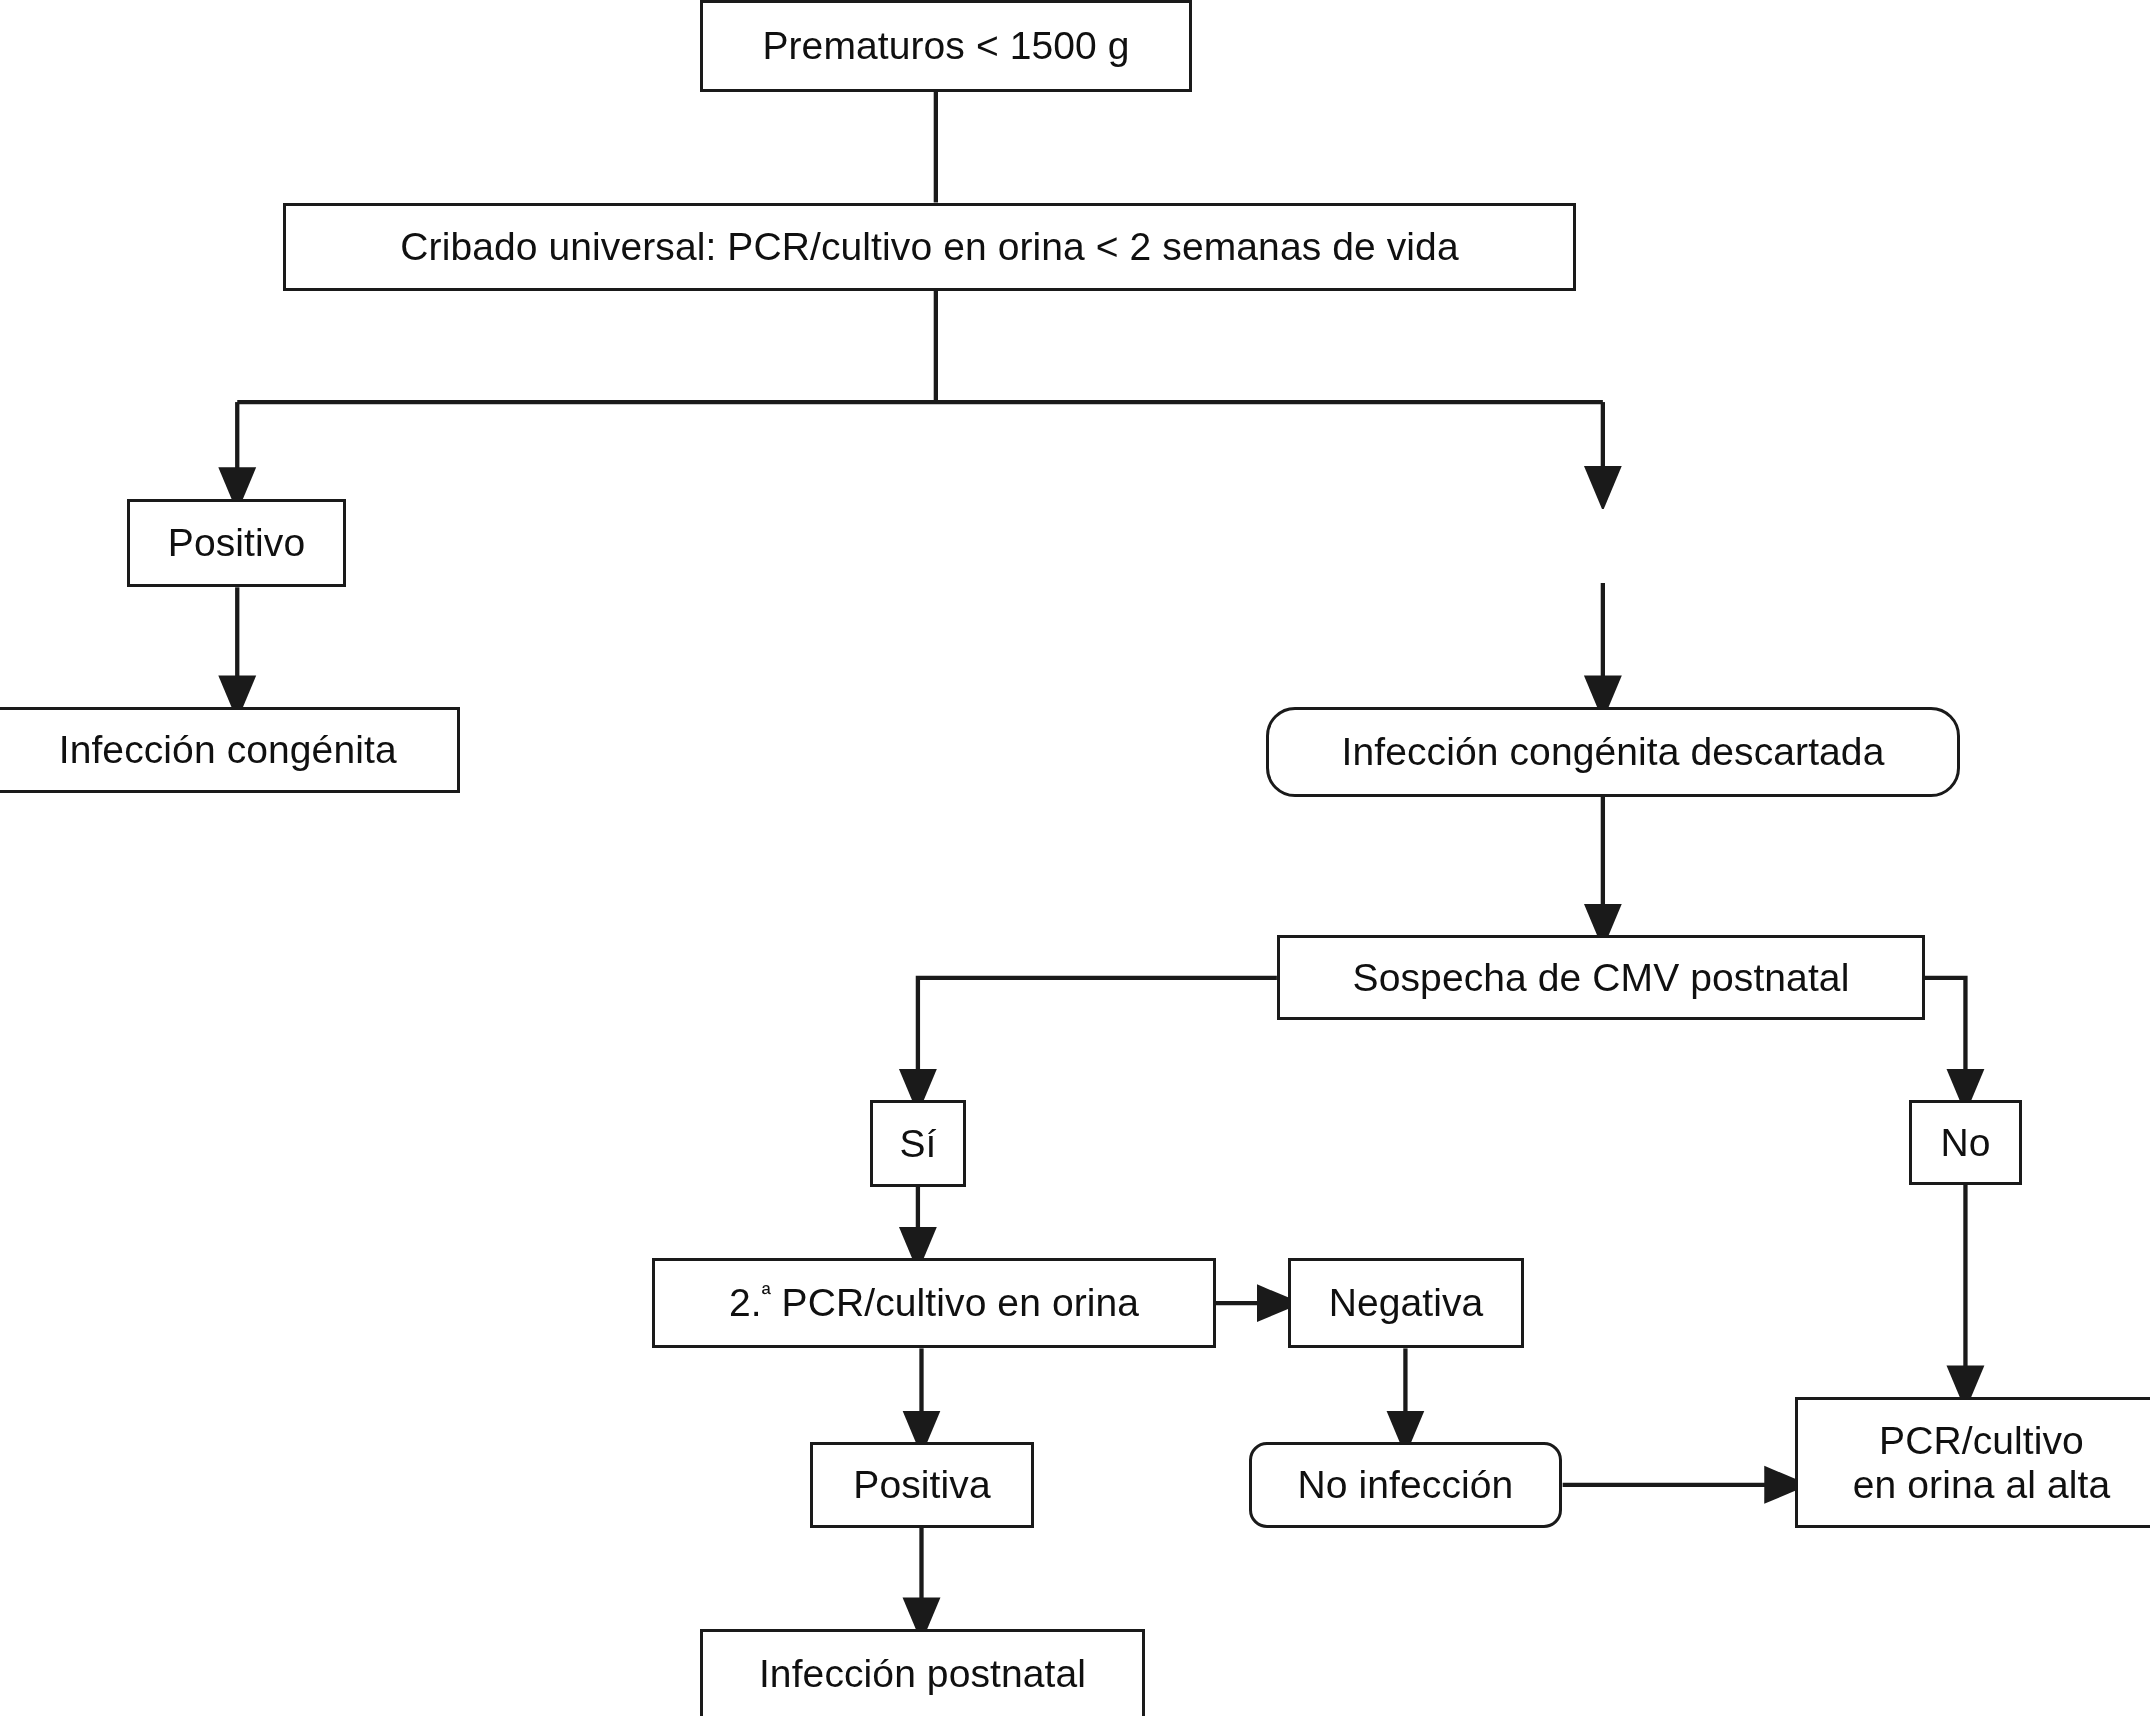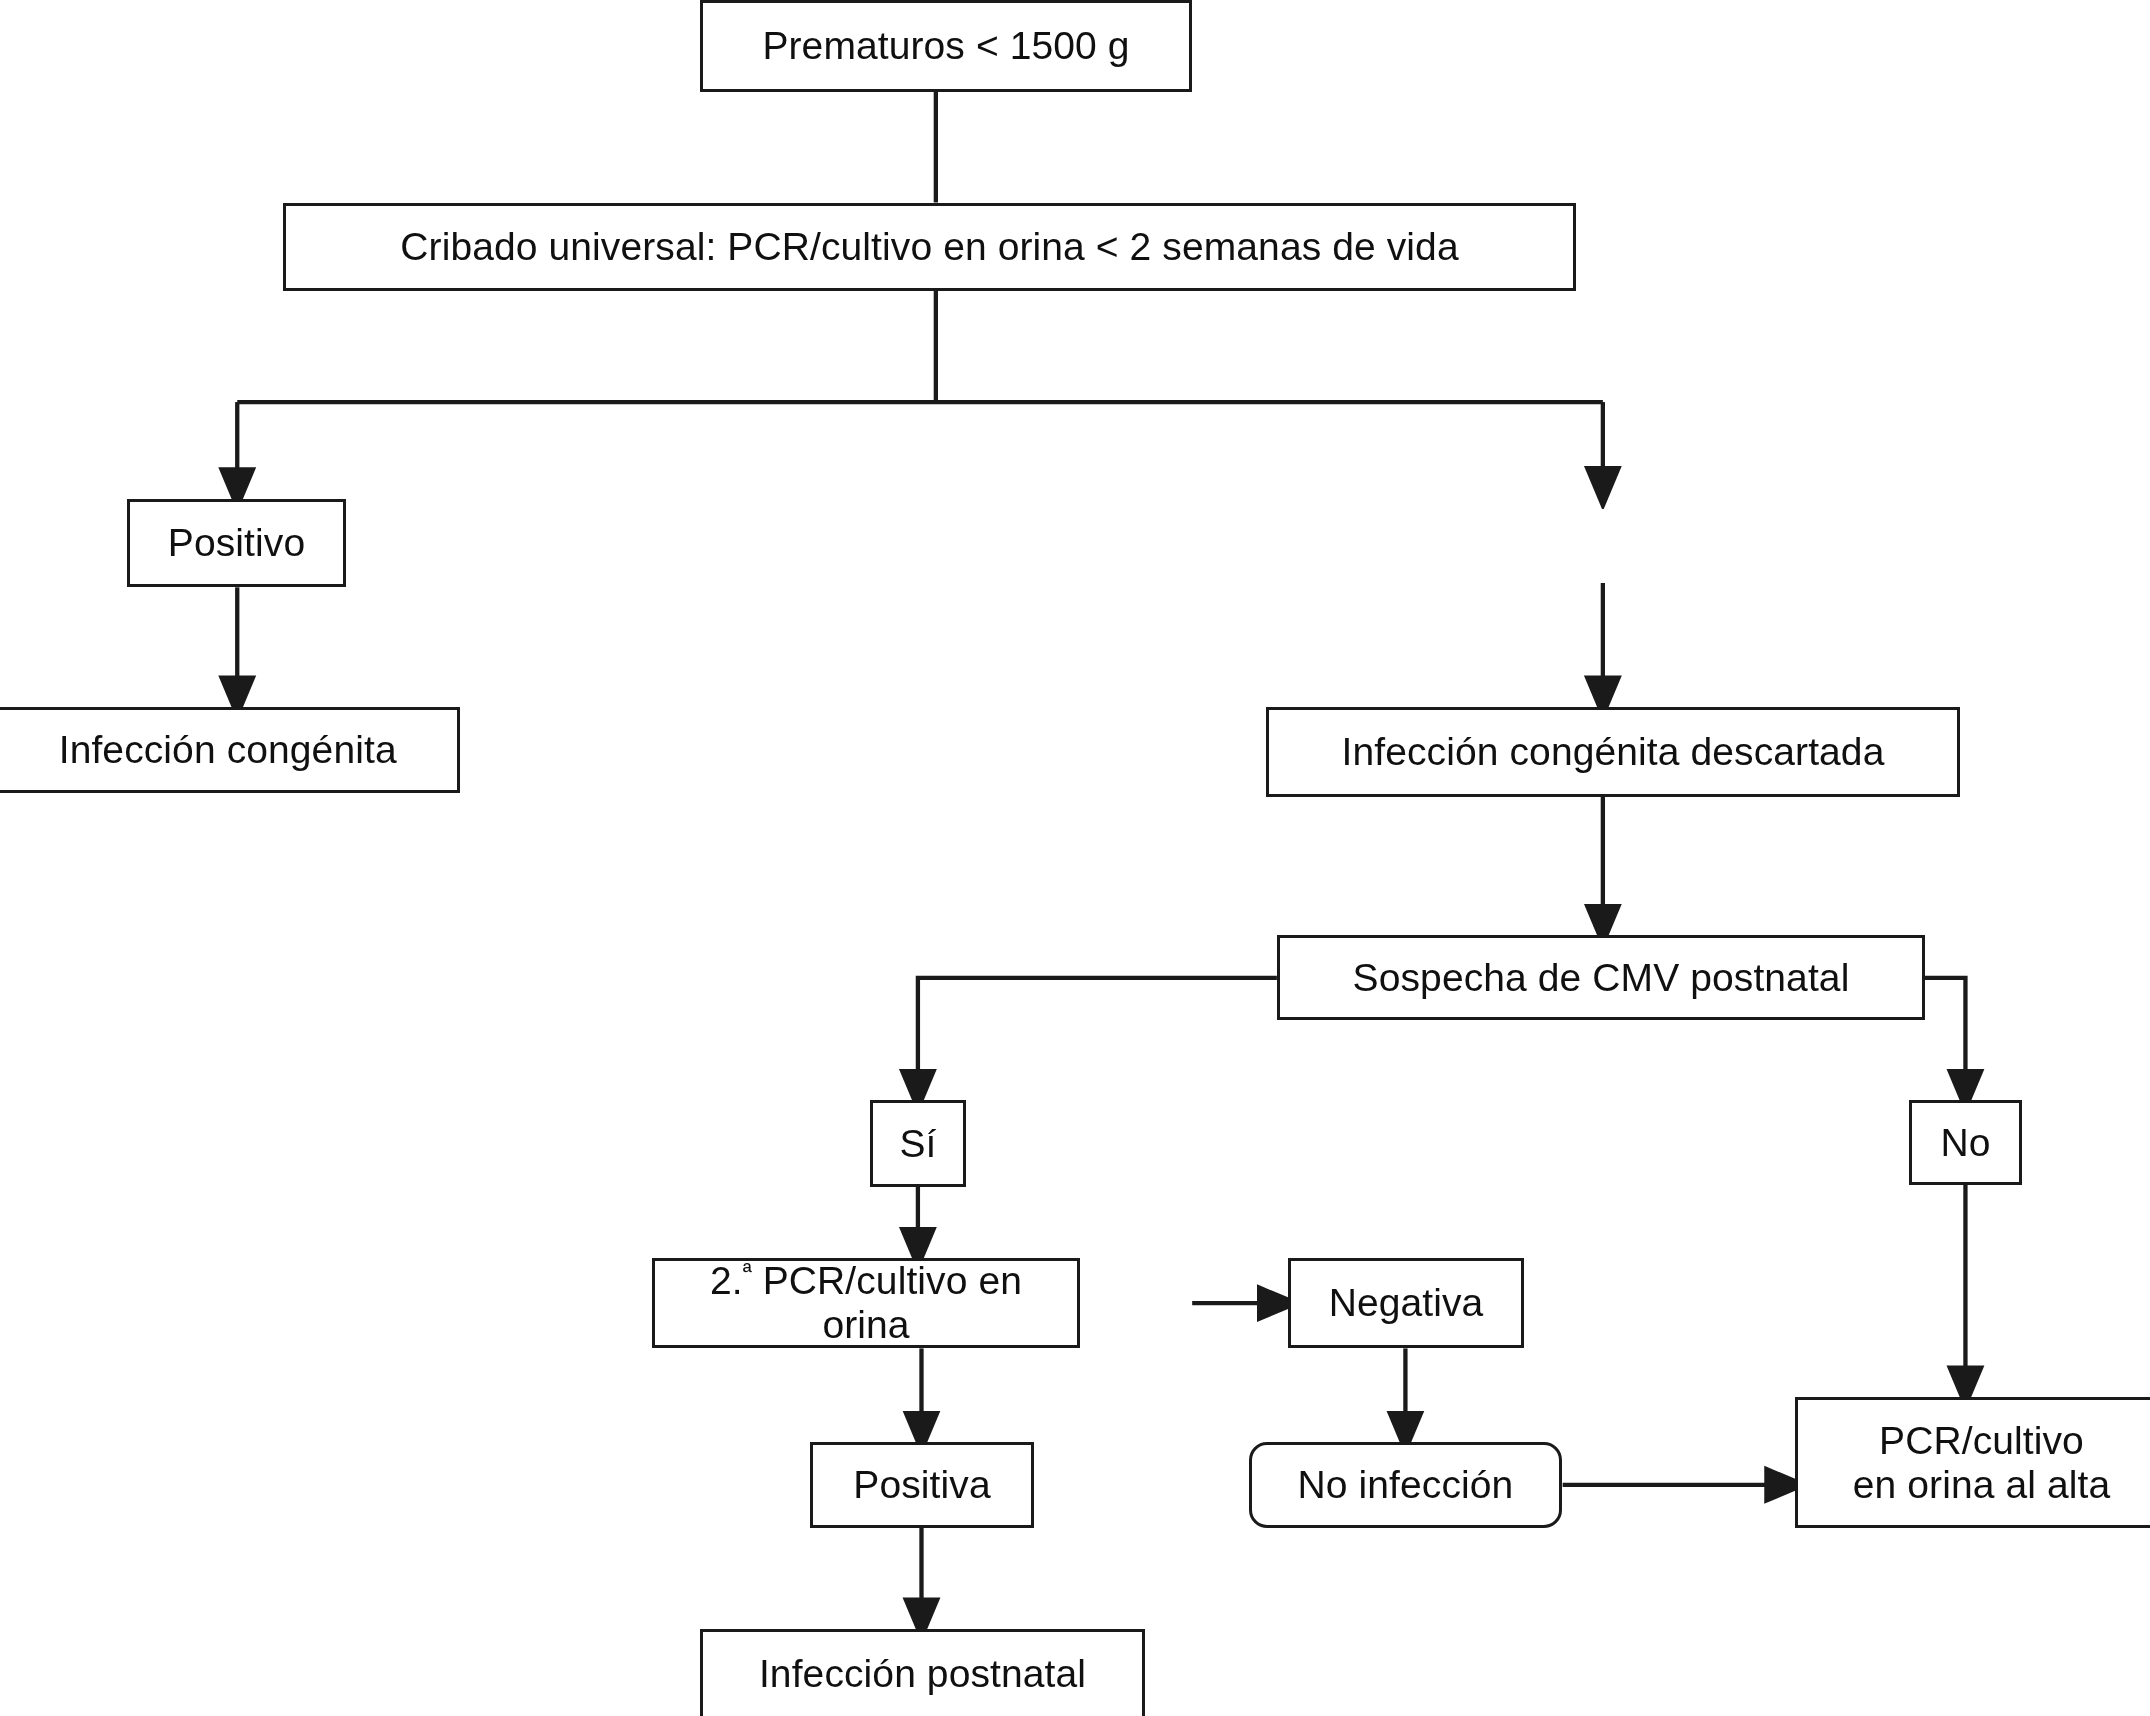--- a/index.html
+++ b/index.html
@@ -102,37 +102,37 @@
 
   <div class="node" style="left:127px; top:499px; width:219px; height:88px;">
     <span class="txt">Positivo</span>
   </div>
 
 
   <div class="node" style="left:-4.3px; top:707px; width:464px; height:86px;">
     <span class="txt">Infección congénita</span>
   </div>
 
-  <div class="node" style="left:1266px; top:707px; width:694px; height:90px;">
+  <div class="node" style="left:1266px; top:707px; width:694px; height:90px;border-radius:29px;">
     <span class="txt">Infección congénita descartada</span>
   </div>
 
   <div class="node" style="left:1277px; top:935px; width:648px; height:85px;">
     <span class="txt">Sospecha de CMV postnatal</span>
   </div>
 
   <div class="node" style="left:870px; top:1100px; width:96px; height:87px;">
     <span class="txt">Sí</span>
   </div>
 
   <div class="node" style="left:1909px; top:1100px; width:113px; height:85px;">
     <span class="txt">No</span>
   </div>
 
-  <div class="node" style="left:652px; top:1258px; width:428px; height:90px;">
+  <div class="node" style="left:652px; top:1258px; width:564px; height:90px;">
     <span class="txt"><span>2.</span><sup>ª</sup><span> PCR/cultivo en orina</span></span>
   </div>
 
   <div class="node" style="left:1288px; top:1258px; width:236px; height:90px;">
     <span class="txt">Negativa</span>
   </div>
 
   <div class="node" style="left:810px; top:1442px; width:224px; height:86px;">
     <span class="txt">Positiva</span>
   </div>

